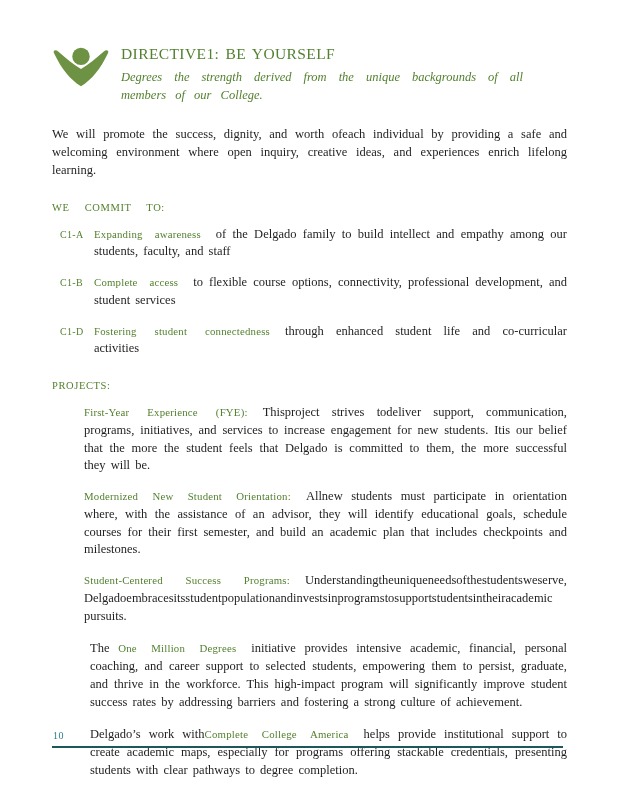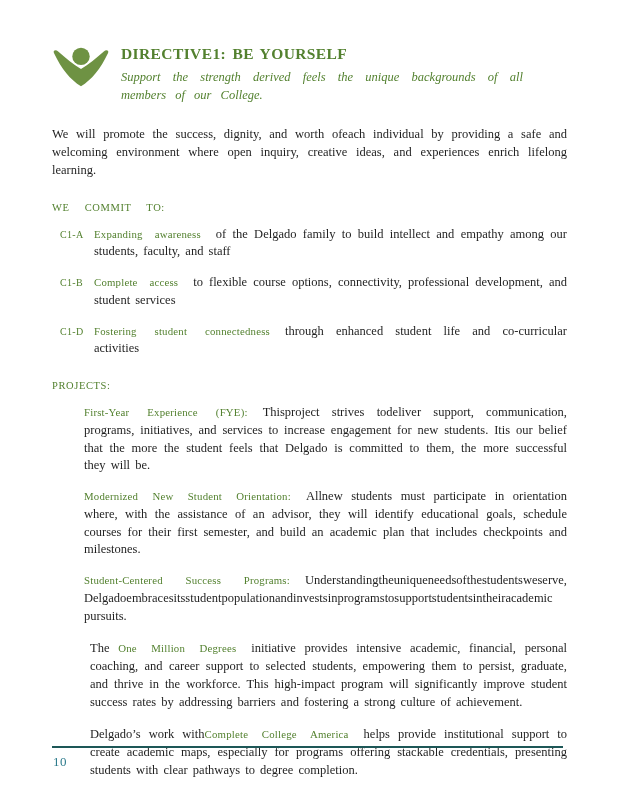--- a/index.html
+++ b/index.html
@@ -21,21 +21,21 @@
   .content{padding:44px 51px 0 52px;}
   
   .header{display:flex;align-items:flex-start;gap:11px;}
   .logo{flex:0 0 auto;margin-top:2px;}
   .head-text{flex:1;padding-top:1px;}
   .title{
     color:var(--green);
     font-size:15.5px;
     letter-spacing:0.4px;
     word-spacing:2px;
-    font-weight:bold;
+    font-weight:normal;
     margin:0;
   }
   .subtitle{
     color:var(--green);
     font-style:italic;
     font-size:12.5px;
     line-height:1.45;
     text-align:justify;
     width:402px;
     margin-top:5px;
@@ -78,42 +78,42 @@
   .proj-para.indent{margin-left:38px;margin-top:15px;}
   
   .footer-line{
     position:absolute;
     left:52px;width:511px;top:746px;
     border-top:2px solid var(--teal_line);
     height:0;
   }
   .page-num{
     position:absolute;
-    left:53px;top:754px;
+    left:53px;top:730px;
     color:var(--page_num);
-    font-size:13px;
+    font-size:10px;
     letter-spacing:0.5px;
   }
 </style>
 </head>
 <body>
 
 <div class="page">
   <div class="content">
 
     <div class="header">
       <div class="logo">
         <svg width="58" height="43" viewBox="0 0 60 44" aria-hidden="true">
           <path fill="#6e9243" d="M2 7 C0.8 4.4 3.8 3.2 6.4 5.4 C14 12 22 19 30 23.6 C38 19 46 12 53.6 5.4 C56.2 3.2 59.2 4.4 58 7 C50 24 41 34.5 30 41.5 C19 34.5 10 24 2 7 Z"></path>
           <circle fill="#6e9243" cx="30" cy="10.5" r="9"></circle>
         </svg>
       </div>
       <div class="head-text">
         <h1 class="title">DIRECTIVE1: BE YOURSELF</h1>
-        <div class="subtitle">Support the strength derived feels the unique backgrounds of all members of our College.</div>
+        <div class="subtitle">Degrees the strength derived from the unique backgrounds of all members of our College.</div>
       </div>
     </div>
 
     <div class="para intro">We will promote the success, dignity, and worth ofeach individual by providing a safe and welcoming environment where open inquiry, creative ideas, and experiences enrich lifelong learning.</div>
 
     <div class="sec-heading">WE COMMIT TO:</div>
 
     <div class="citem">
       <span class="cid">C1-A</span>
       <div class="cbody"><span class="g">Expanding awareness</span><span>of the Delgado family to build intellect and empathy among our students, faculty, and staff</span></div>

